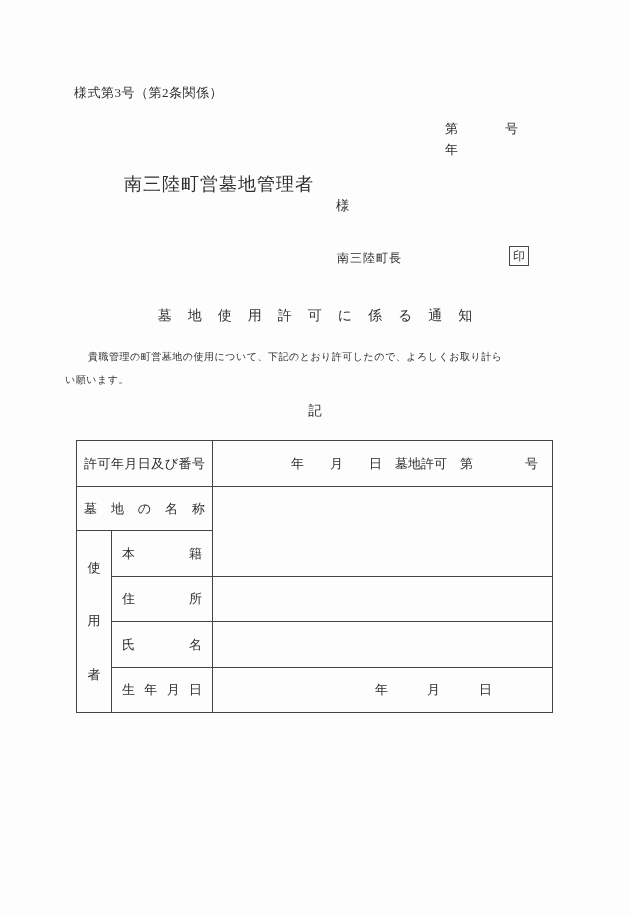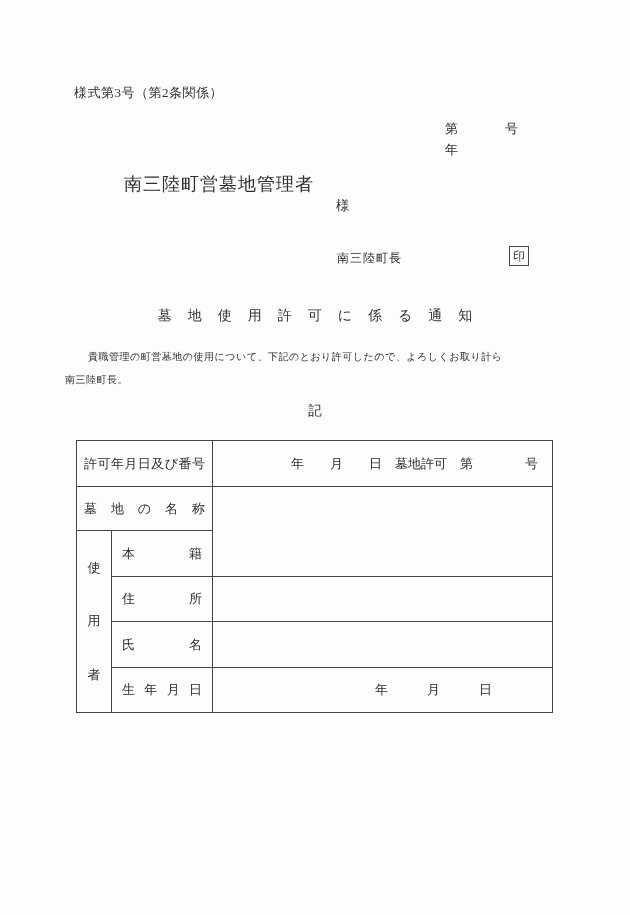--- a/index.html
+++ b/index.html
@@ -104,21 +104,21 @@
       <span>可</span>
       <span>に</span>
       <span>係</span>
       <span>る</span>
       <span>通</span>
       <span>知</span>
     </div>
 
   <div class="abs body-text">
     <div class="line">貴職管理の町営墓地の使用について、下記のとおり許可したので、よろしくお取り計ら</div>
-    <div class="line">南三陸町長。</div>
+    <div class="line">い願います。</div>
   </div>
 
   <div class="abs ki-marker">記</div>
 
   <div class="abs permit-table">
 
     <div class="cell lbl-wide b-r b-b">
       <span class="justify-chars">
           <span>許</span>
           <span>可</span>

